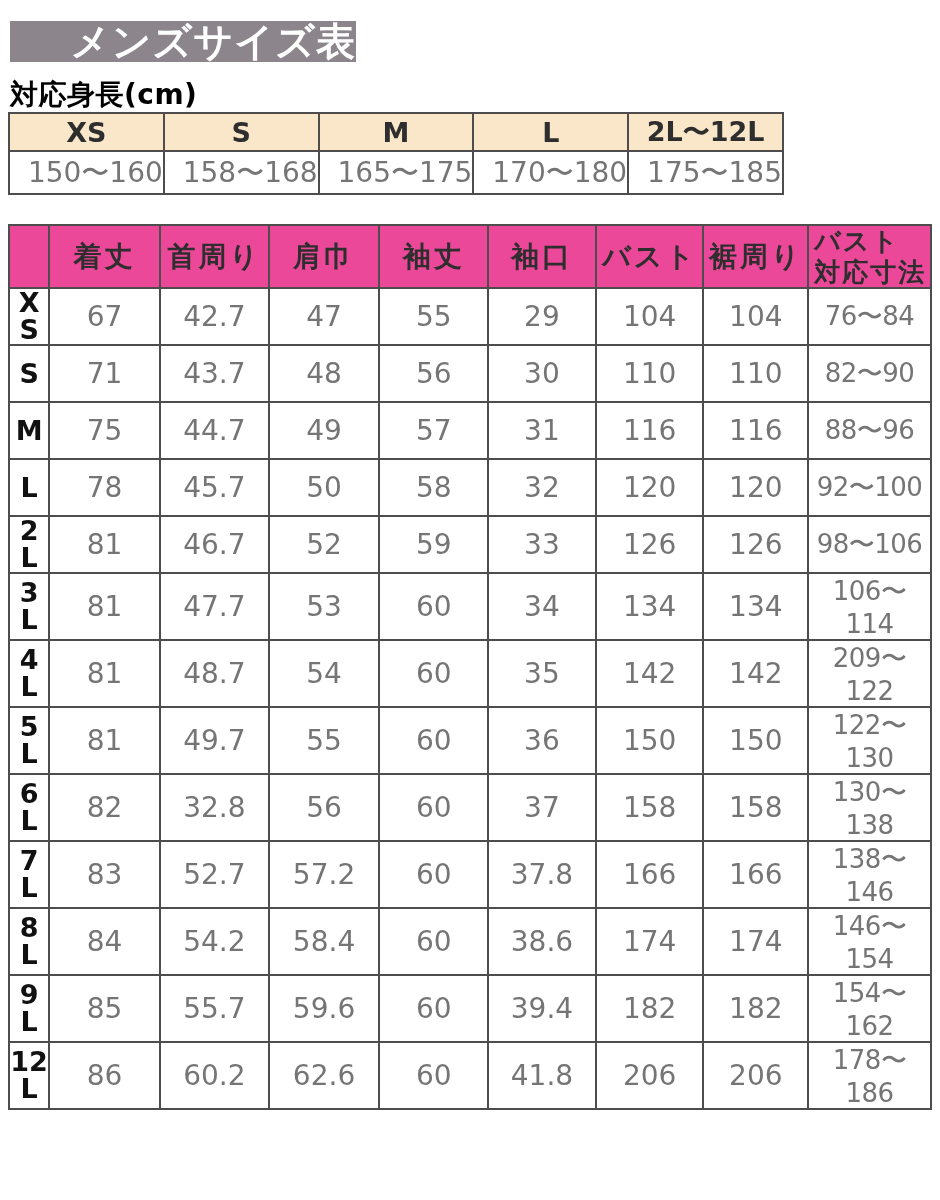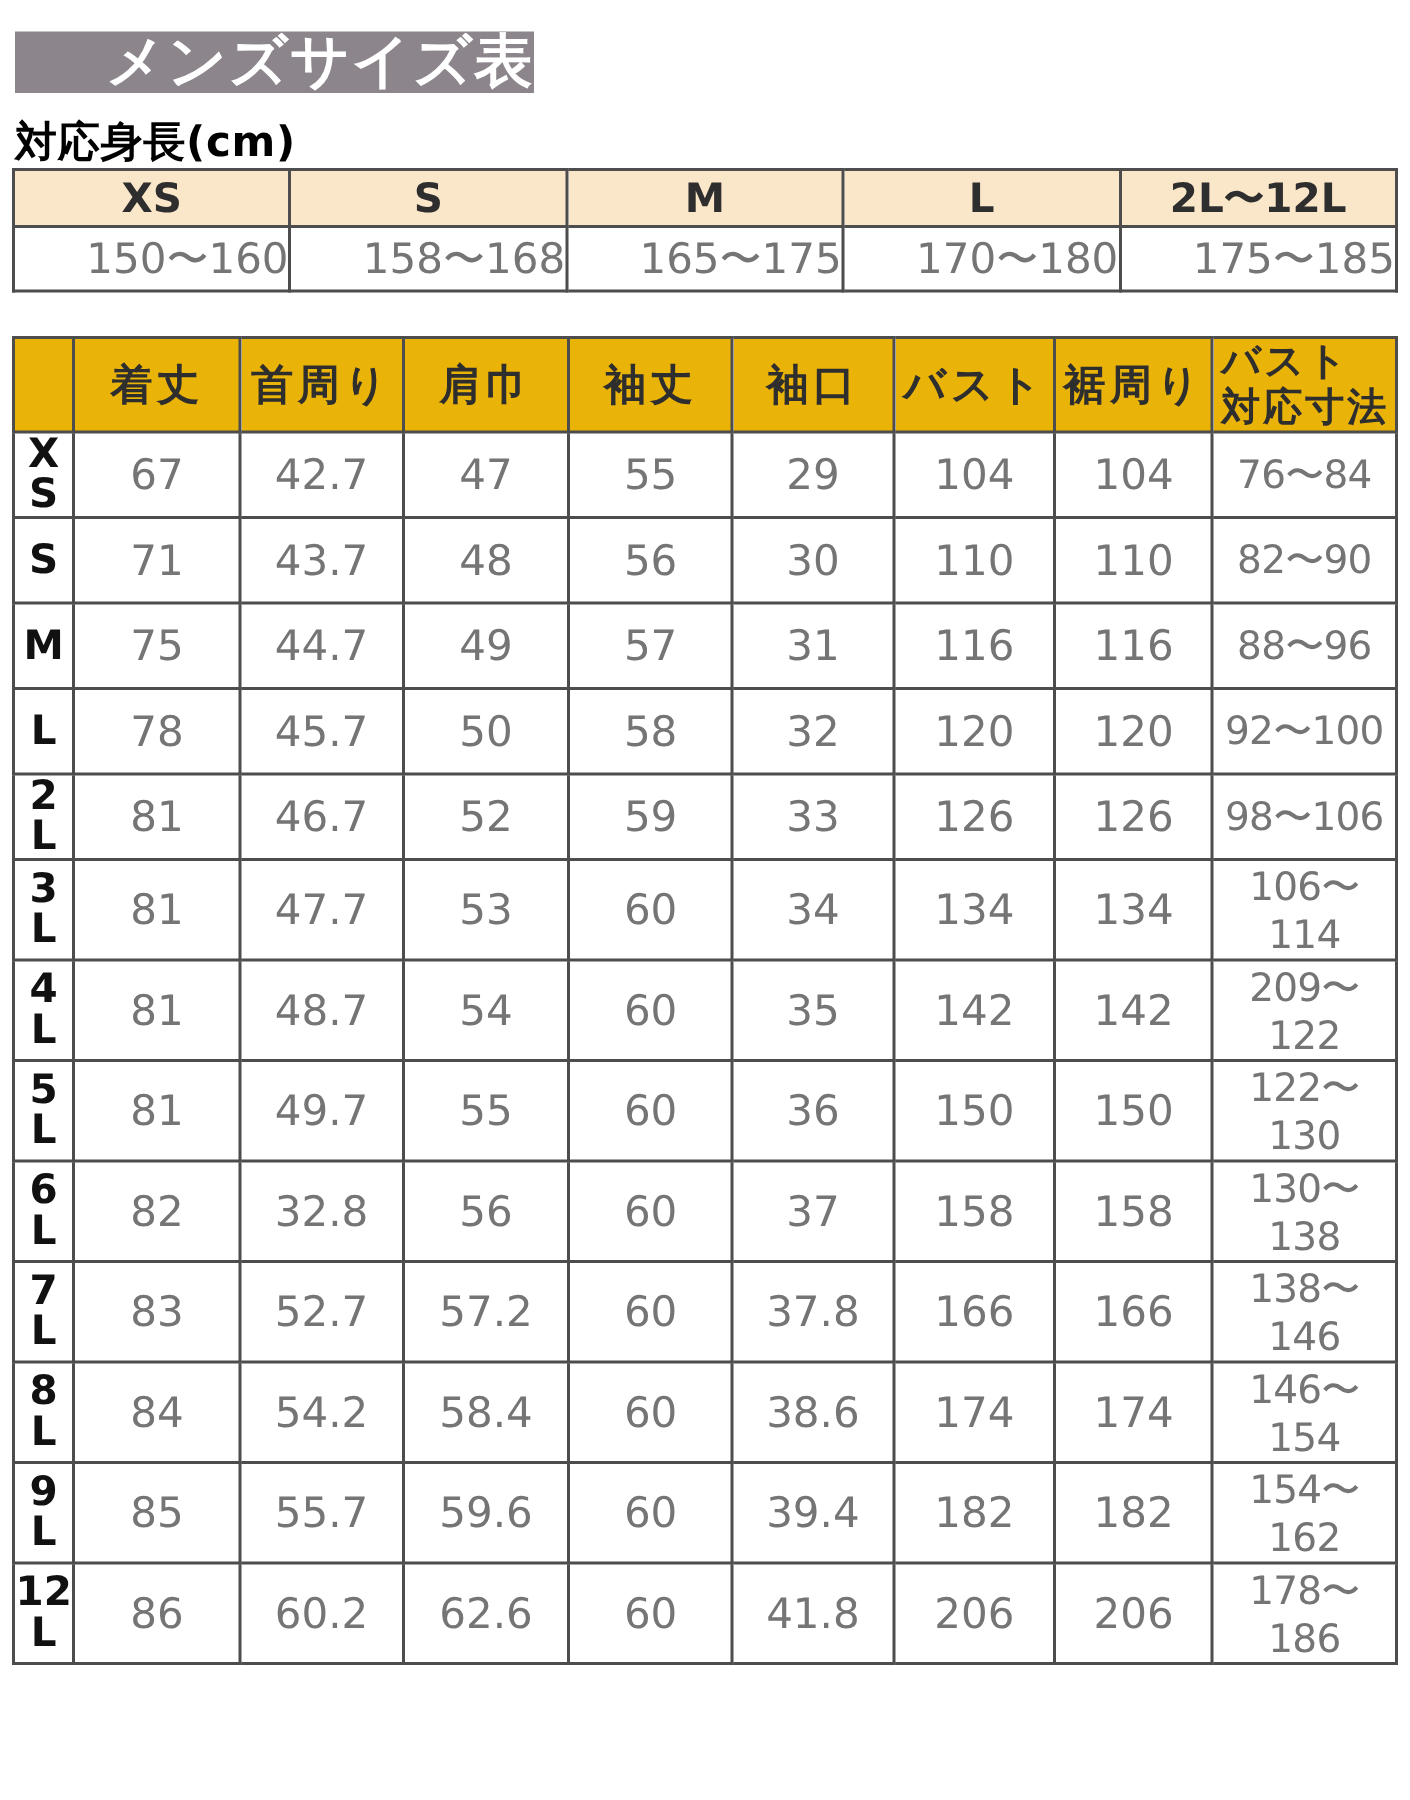--- a/index.html
+++ b/index.html
@@ -54,21 +54,21 @@
     text-align: center;
     padding: 0;
     overflow: hidden;
   }
 
   
   .height-table {
     position: absolute;
     left: 8px;
     top: 112px;
-    width: 924px;
+    width: 776px;
   }
   .height-table th {
     background: #fae6c9;
     color: #2e2e2e;
     font-size: 27px;
     font-weight: bold;
     height: 34px;
   }
   .height-table td {
     background: #ffffff;
@@ -79,21 +79,21 @@
   }
 
   
   .size-table {
     position: absolute;
     left: 8px;
     top: 224px;
     width: 924px;
   }
   .size-table thead th {
-    background: #eab308;
+    background: #ec4899;
     color: #2e2e2e;
     font-size: 28px;
     font-weight: bold;
     height: 61px;
     letter-spacing: 3px;
   }
   .size-table thead th.hdr-multiline {
     white-space: pre-line;
     text-align: left;
     padding-left: 5px;

